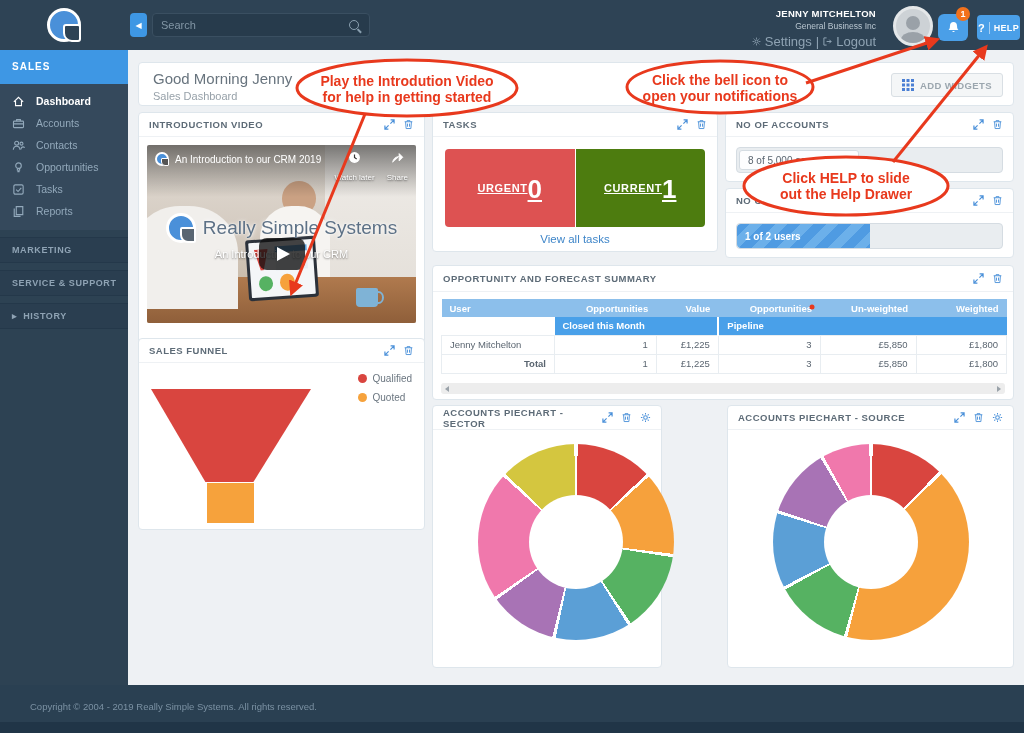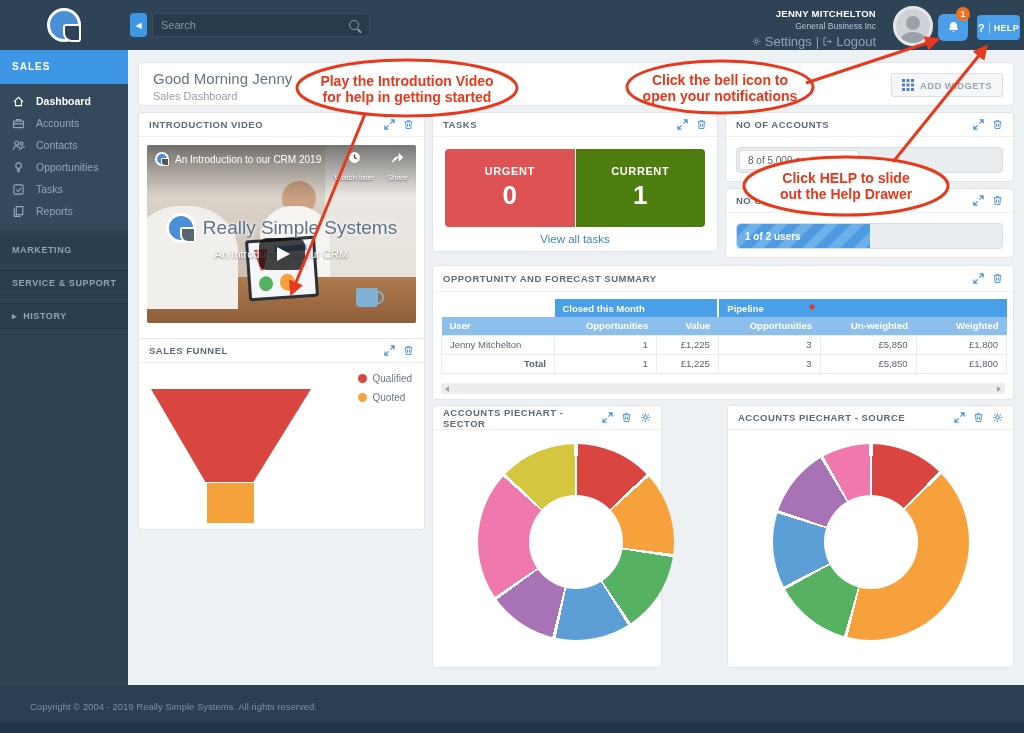--- a/index.html
+++ b/index.html
@@ -78,21 +78,21 @@
   .vt-brandlogo { width:30px; height:30px; border-radius:50%; background:#4a90d9; border:3px solid #fff; flex:none; position:relative; }
   .vt-brandlogo::after { content:""; position:absolute; right:-3px; bottom:-3px; width:12px; height:12px; background:#5a6672; border:2px solid #fff; border-radius:2px 2px 2px 8px; }
   .vt-brandtext { font-size:19px; color:#5d7186; text-shadow:0 0 5px #fff, 0 0 2px #fff; white-space:nowrap; }
   .vt-caption { position:absolute; left:0; top:58%; width:100%; text-align:center; color:#fff; font-size:11px; text-shadow:0 1px 2px rgba(0,0,0,.5); }
   .vt-play { position:absolute; left:50%; top:52%; transform:translateX(-50%); width:46px; height:32px; background:rgba(15,15,15,.78); border:none; border-radius:8px; cursor:pointer; }
   .vt-play::after { content:""; position:absolute; left:18px; top:9px; border-left:13px solid #fff; border-top:7px solid transparent; border-bottom:7px solid transparent; }
 
   
   .tasks-card { left:432px; top:112px; width:286px; height:140px; }
   .task-blocks { position:absolute; left:12px; top:36px; right:12px; height:78px; display:flex; gap:1px; }
-  .task-block { flex:1; color:#fff; display:flex; flex-direction:column; align-items:center; justify-content:center; cursor:pointer; }
+  .task-block { flex:1; color:#fff; display:flex; flex-direction:row; align-items:center; justify-content:center; cursor:pointer;text-decoration:underline; }
   .task-urgent { background:#dd5252; border-radius:4px 0 0 4px; }
   .task-current { background:#4d7c0f; border-radius:0 4px 4px 0; }
   .task-label { font-size:11px; font-weight:bold; letter-spacing:.6px; }
   .task-count { font-size:26px; font-weight:bold; margin-top:3px; }
   .task-link { position:absolute; left:0; right:0; top:120px; text-align:center; color:#3f86c9; font-size:11.5px; cursor:pointer; }
 
   
   .accounts-card { left:725px; top:112px; width:289px; height:70px; }
   .users-card { left:725px; top:188px; width:289px; height:70px; }
   .progress-track { position:absolute; left:10px; right:10px; top:34px; height:26px; background:#e9edf0; border:1px solid #d5dce2; border-radius:4px; overflow:hidden; }
@@ -411,31 +411,31 @@
       <colgroup>
           <col style="width:20%">
           <col style="width:18%">
           <col style="width:11%">
           <col style="width:18%">
           <col style="width:17%">
           <col style="width:16%">
         </colgroup>
       <tbody>
           <tr>
-        <td></td>
-        <td class="gh" colspan="2">Closed this Month</td>
-        <td class="gh gh-gap" colspan="3">Pipeline</td>
-      </tr>
-      <tr>
         <td class="ch">User</td>
         <td class="ch num">Opportunities</td>
         <td class="ch num">Value</td>
         <td class="ch num">Opportunities</td>
         <td class="ch num">Un-weighted</td>
         <td class="ch num">Weighted</td>
+      </tr>
+      <tr>
+        <td></td>
+        <td class="gh" colspan="2">Closed this Month</td>
+        <td class="gh gh-gap" colspan="3">Pipeline</td>
       </tr>
       <tr class="dr">
         <td>Jenny Mitchelton</td>
         <td class="num">1</td>
         <td class="num">£1,225</td>
         <td class="num">3</td>
         <td class="num">£5,850</td>
         <td class="num">£1,800</td>
       </tr>
       <tr class="dr">

